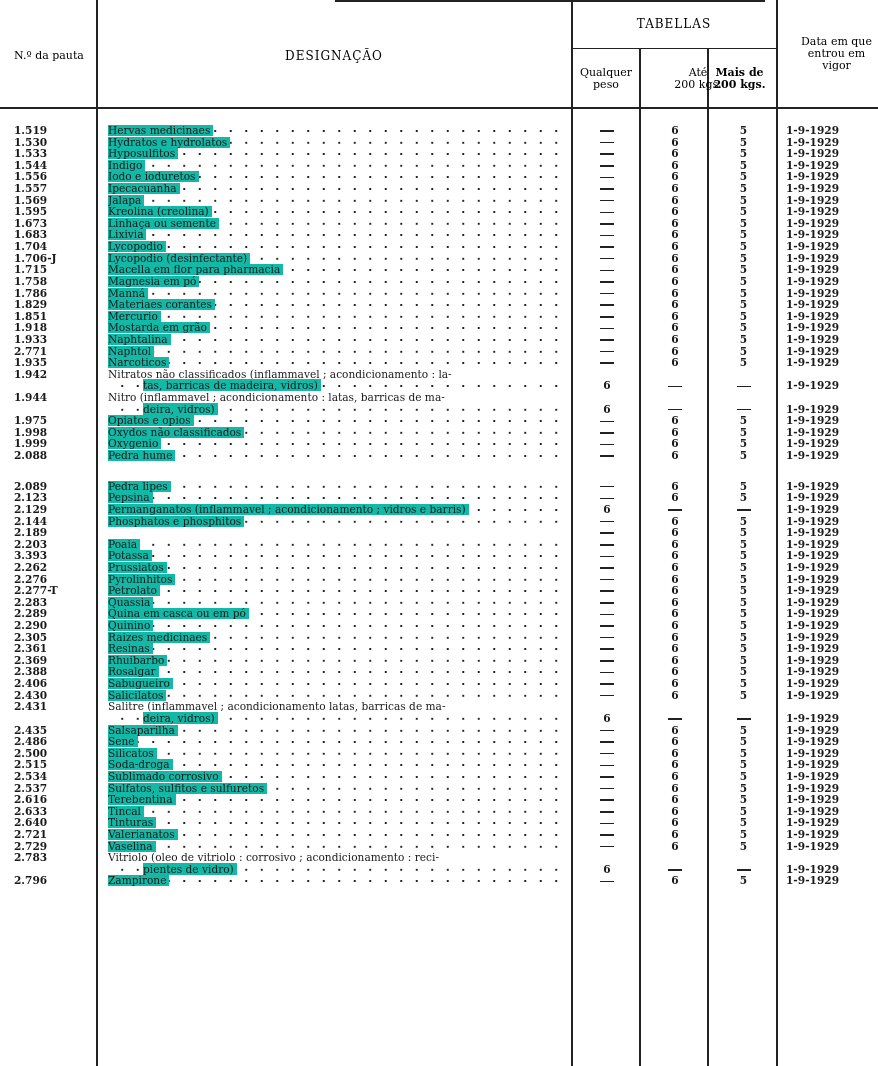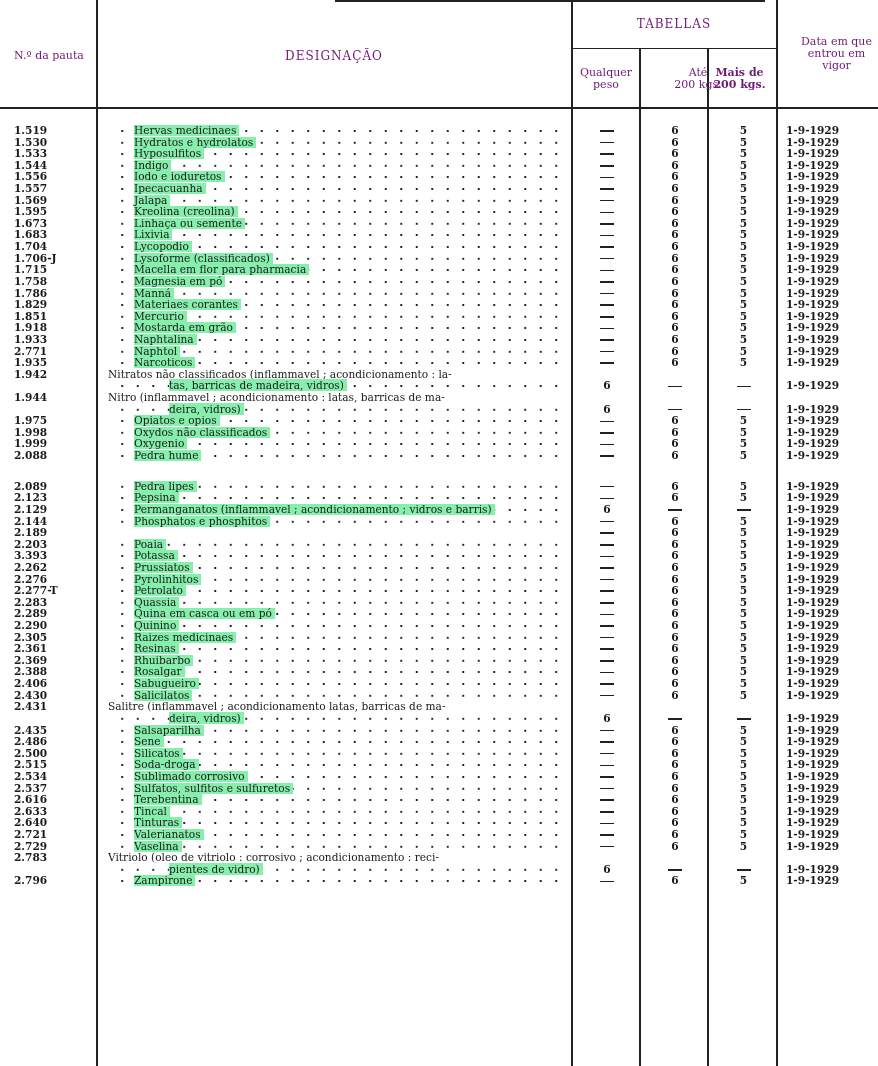--- a/index.html
+++ b/index.html
@@ -1,29 +1,29 @@
 <!DOCTYPE html>
 <html><head>
 <meta charset="utf-8">
 <style>
   html, body { margin:0; padding:0; background:#ffffff; }
   body { width:878px; height:1066px; overflow:hidden; position:relative;
          font-family:"DejaVu Serif","Liberation Serif",serif; color:#1a1a1a; }
   .page { position:absolute; left:0; top:0; width:878px; height:1066px; }
   .vline { position:absolute; top:0; width:2px; background:#222; }
   .hline { position:absolute; height:2px; background:#222; }
-  .hdr { position:absolute; text-align:center; font-size:11px; line-height:12px; color:#701a75; }
+  .hdr { position:absolute; text-align:center; font-size:11px; line-height:12px; color:#000000; }
   .hdr.big { font-size:12px; letter-spacing:1px; }
   .rows { position:absolute; left:0; top:125px; width:878px; }
   .row { position:relative; height:11.62px; font-size:10.6px; line-height:11.6px; white-space:nowrap; }
   .row.two { height:23.24px;padding-left:36px; }
   .row.gap { height:19px; }
   .c-num { position:absolute; left:14px; width:70px; text-align:left; font-weight:bold; }
   .c-des { position:absolute; left:108px; width:460px; overflow:hidden; }
-  .c-des .txt { background:#86efac; padding-right:3px; position:relative; z-index:1;margin-left:26px; }
+  .c-des .txt { background:#14b8a6; padding-right:3px; position:relative; z-index:1; }
   .c-des .dots { position:absolute; left:0; right:4px; top:0; height:11.6px;
                  background-image:radial-gradient(circle, #222 0.9px, transparent 1.1px);
                  background-size:15.5px 11.6px; background-position:right 0 top 0; background-repeat:repeat-x; }
   .c-des .line2 { display:block; padding-left:35px; }
   .c-q, .c-a, .c-m { position:absolute; text-align:center; font-weight:bold; }
   .c-q { left:574px; width:66px; }
   .c-a { left:642px; width:66px; }
   .c-m { left:710px; width:67px; }
   .c-d { position:absolute; left:786px; width:86px; font-weight:bold; font-size:10.6px; }
   .dash { display:inline-block; width:14px; height:1.5px; background:#222; vertical-align:middle; }
@@ -149,21 +149,21 @@
       <div class="row">
         <div class="c-num">1.704</div>
         <div class="c-des"><span class="dots"></span><span class="txt">Lycopodio</span></div>
         <div class="c-q"><span class="dash"></span></div>
         <div class="c-a">6</div>
         <div class="c-m">5</div>
         <div class="c-d">1-9-1929</div>
       </div>
       <div class="row">
         <div class="c-num">1.706-J</div>
-        <div class="c-des"><span class="dots"></span><span class="txt">Lysoforme (classificados)</span></div>
+        <div class="c-des"><span class="dots"></span><span class="txt">Lycopodio (desinfectante)</span></div>
         <div class="c-q"><span class="dash"></span></div>
         <div class="c-a">6</div>
         <div class="c-m">5</div>
         <div class="c-d">1-9-1929</div>
       </div>
       <div class="row">
         <div class="c-num">1.715</div>
         <div class="c-des"><span class="dots"></span><span class="txt">Macella em flor para pharmacia</span></div>
         <div class="c-q"><span class="dash"></span></div>
         <div class="c-a">6</div>

